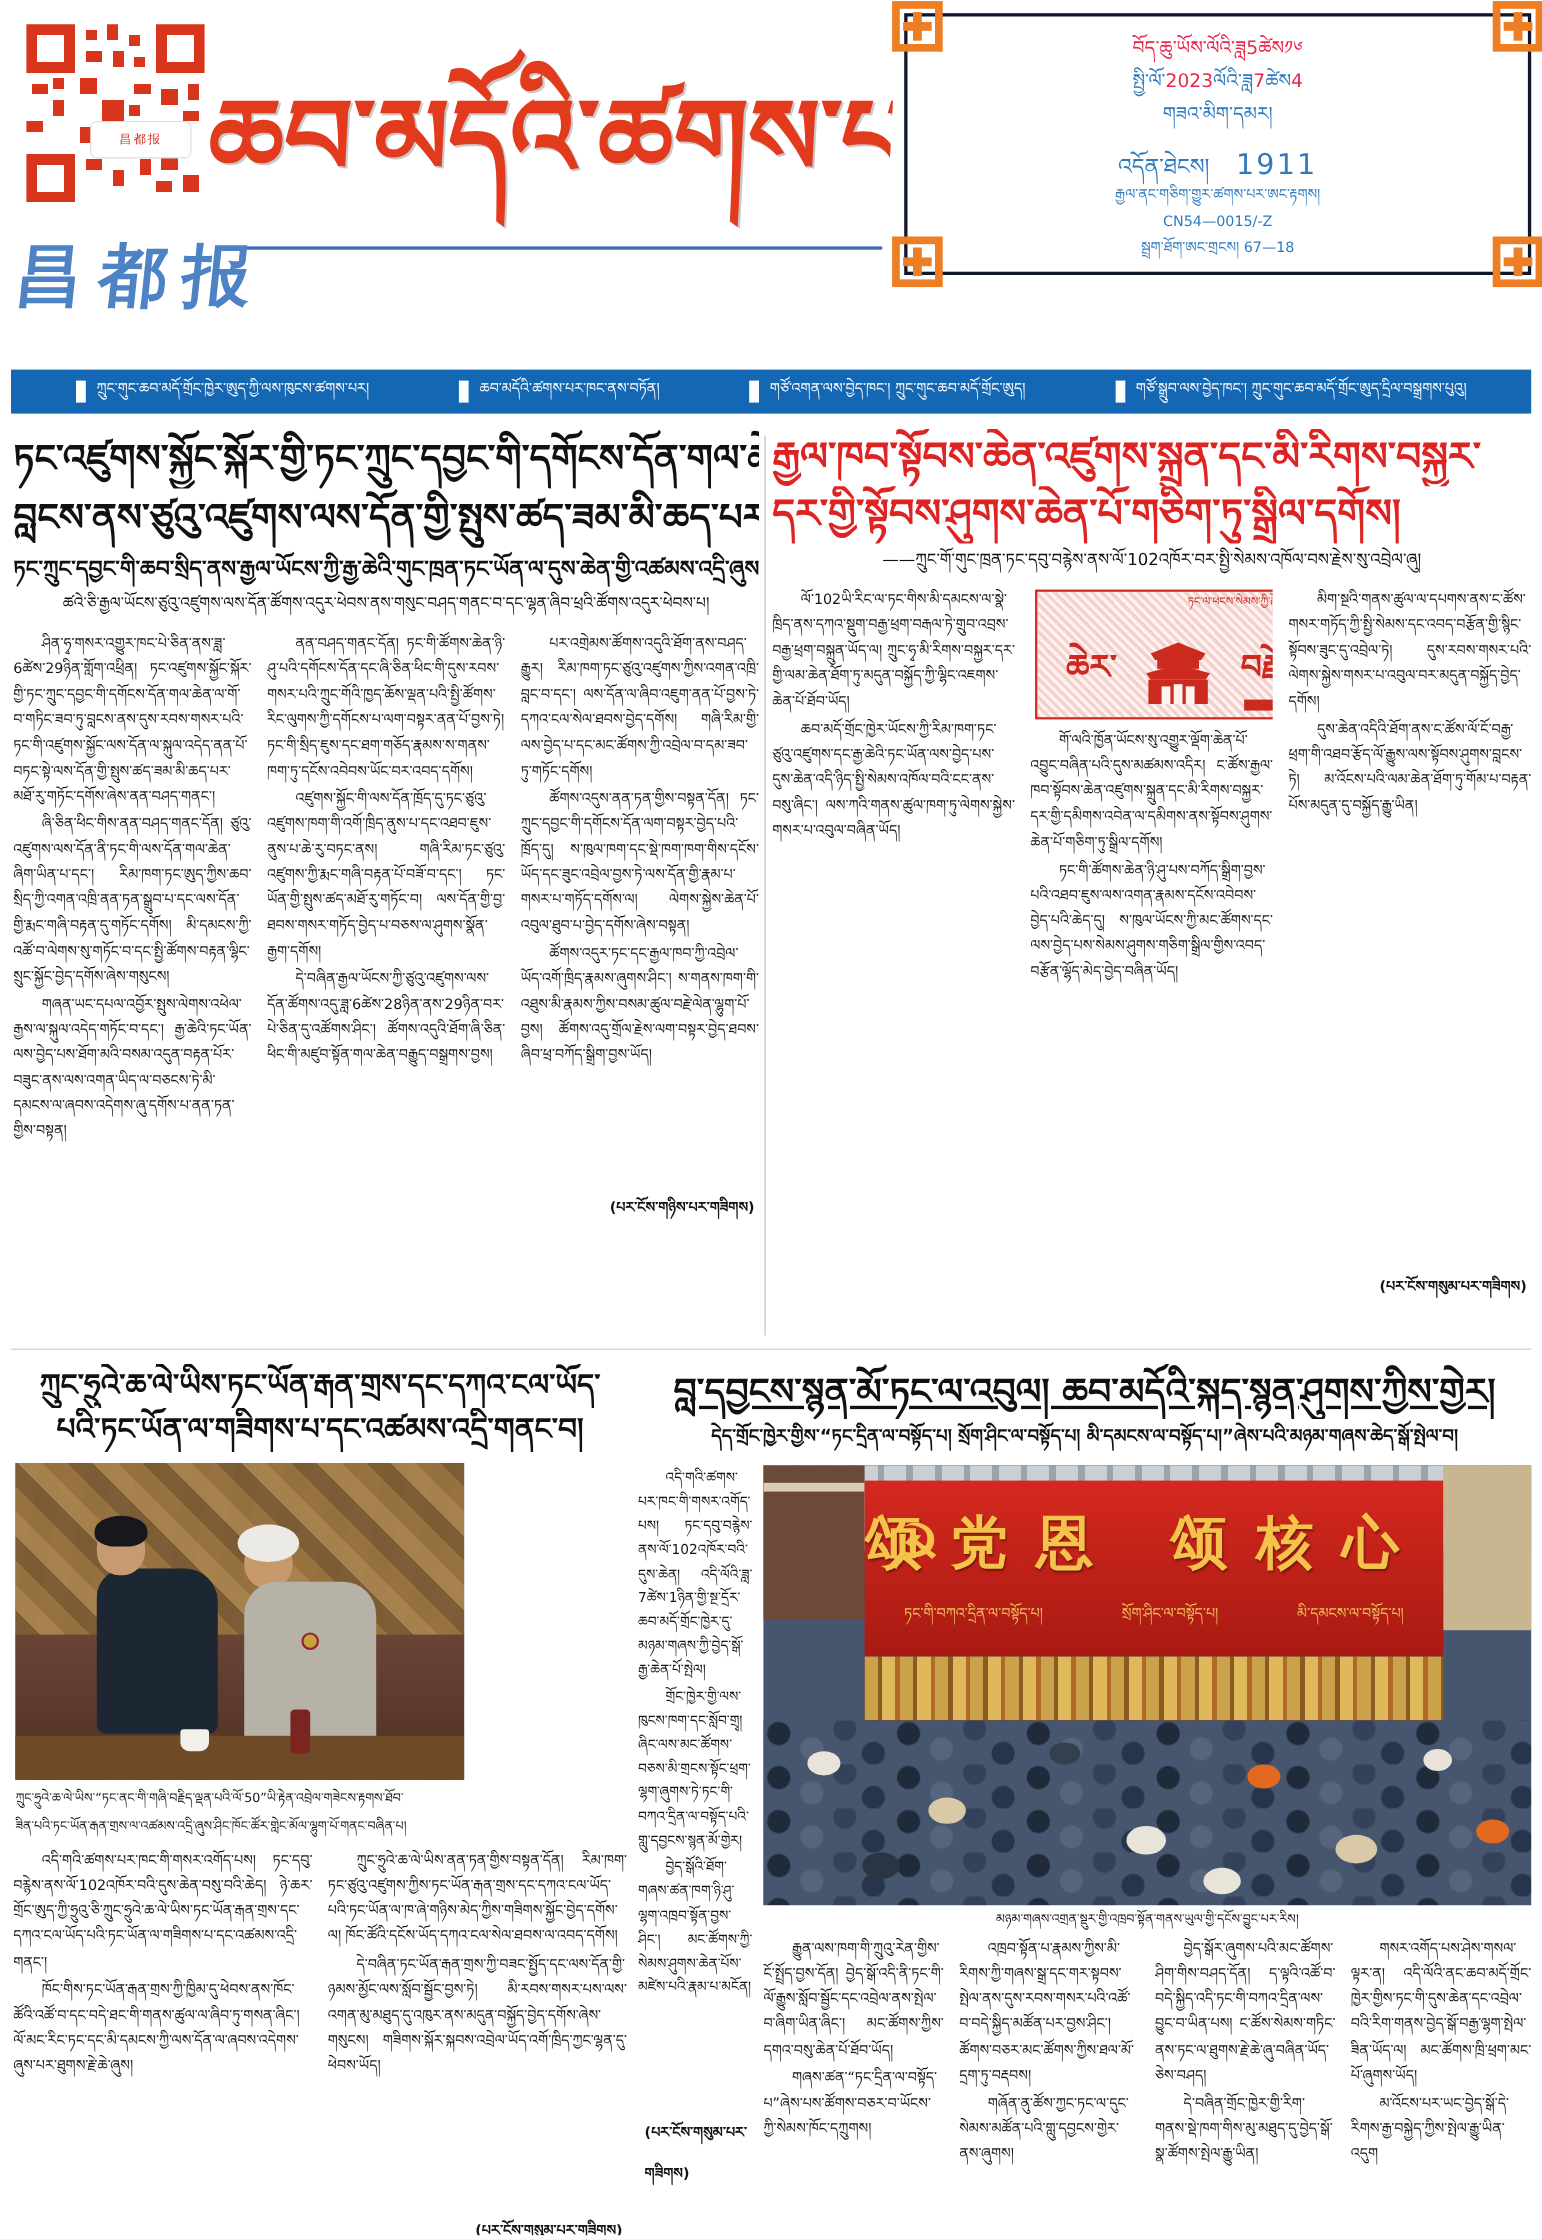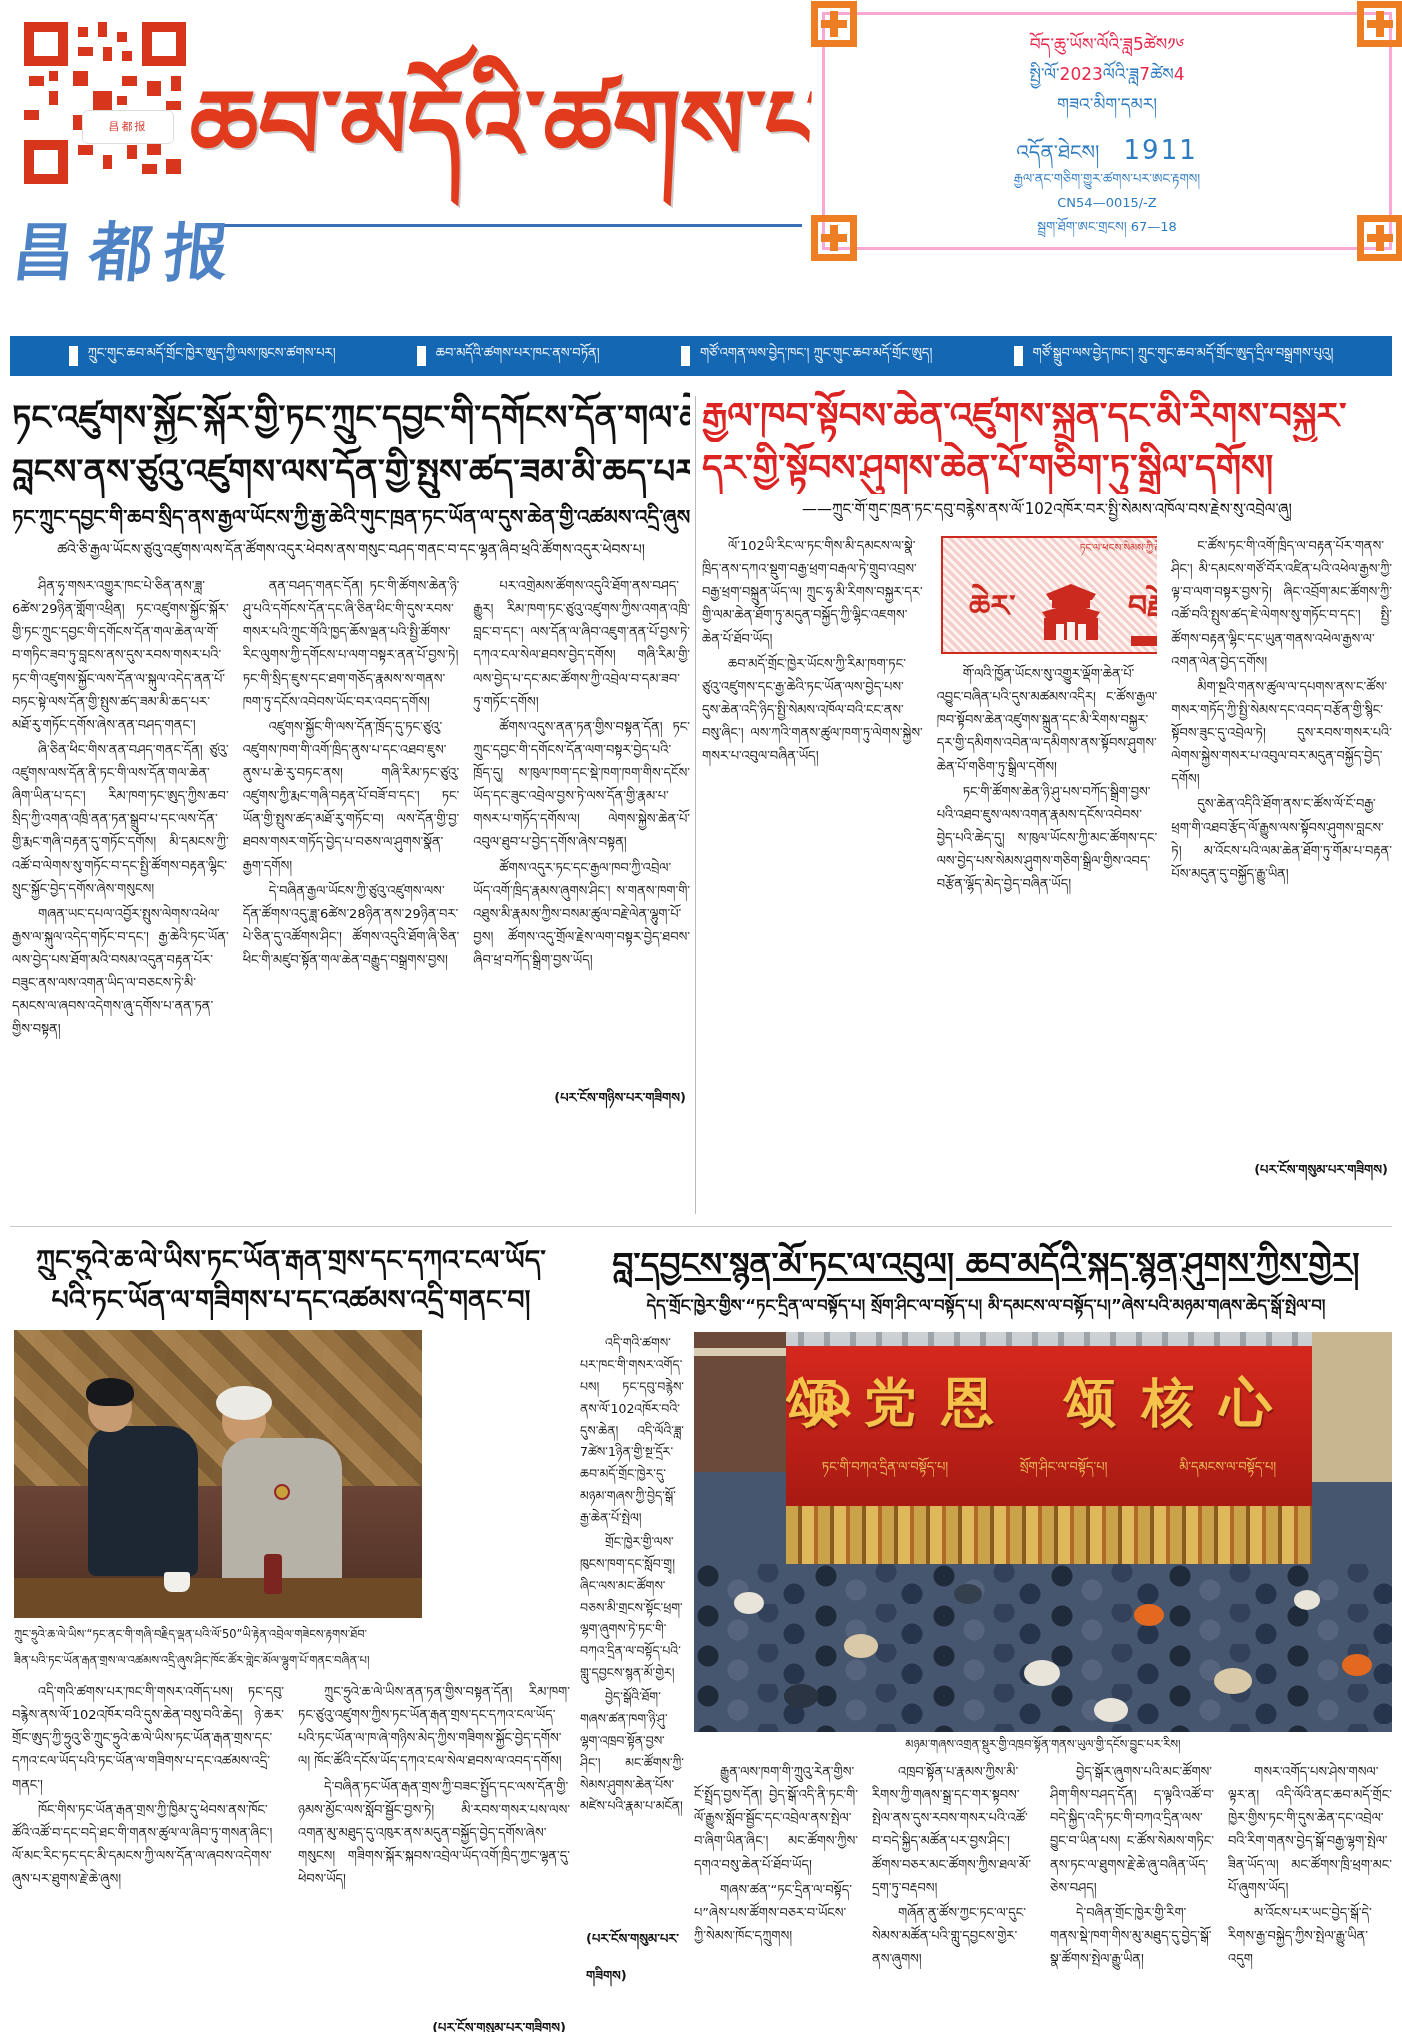--- a/index.html
+++ b/index.html
@@ -9,21 +9,21 @@
 
   
   .qr-box { position:absolute; left:24px; top:22px; width:162px; height:162px; }
   .qr-box svg { display:block; }
   .qr-caption { position:absolute; left:58px; top:88px; width:92px; height:34px; background:#fff; border:1px solid #ddd; border-radius:6px; font-size:11px; color:#d03020; text-align:center; line-height:32px; letter-spacing:2px; }
   .masthead-title { position:absolute; left:190px; top:36px; width:620px; height:178px; color:#e23a1c; font-weight:bold; font-size:96px; line-height:178px; text-align:center; text-shadow:2px 2px 0 #c9c9c9; transform:skewX(-3deg); white-space:nowrap; overflow:hidden; }
   .masthead-underline { position:absolute; left:196px; top:224px; width:606px; height:3px; background:#3a6fb5; }
   .chinese-name { position:absolute; left:14px; top:196px; width:250px; height:110px; color:#4d82c4; font-weight:bold; font-size:62px; letter-spacing:14px; line-height:110px; transform:skewX(-6deg); }
 
   
-  .info-box { position:absolute; left:822px; top:12px; width:570px; height:238px; border:3px solid #f9a8d4; padding-top:14px; }
+  .info-box { position:absolute; left:822px; top:12px; width:570px; height:238px; border:3px solid #0f172a; padding-top:14px; }
   .knot { position:absolute; width:46px; height:46px; border:7px solid #ee7e23; background:
       linear-gradient(#ee7e23,#ee7e23) center/26px 8px no-repeat,
       linear-gradient(#ee7e23,#ee7e23) center/8px 26px no-repeat; }
   .knot.tl{ left:-14px; top:-14px; } .knot.tr{ right:-14px; top:-14px; }
   .knot.bl{ left:-14px; bottom:-14px; } .knot.br{ right:-14px; bottom:-14px; }
   .info-line { text-align:center; font-size:17px; color:#2f7bc0; line-height:30px; }
   .info-line .red { color:#e8274b; }
   .info-issue { text-align:center; font-size:20px; color:#2f7bc0; margin-top:16px; line-height:30px; }
   .info-issue .num { font-size:26px; letter-spacing:2px; margin-left:24px; color:#2f7bc0; }
   .info-small { text-align:center; font-size:13px; color:#2f7bc0; line-height:24px; }
@@ -258,21 +258,20 @@
               </g>
             </svg>
             <div class="stamp-base"></div>
           </div>
           <div>
               <p>གོ་ལའི་ཁྱོན་ཡོངས་སུ་འགྱུར་ལྡོག་ཆེན་པོ་འབྱུང་བཞིན་པའི་དུས་མཚམས་འདིར། ང་ཚོས་རྒྱལ་ཁབ་སྟོབས་ཆེན་འཛུགས་སྐྲུན་དང་མི་རིགས་བསྐྱར་དར་གྱི་དམིགས་འབེན་ལ་དམིགས་ནས་སྟོབས་ཤུགས་ཆེན་པོ་གཅིག་ཏུ་སྒྲིལ་དགོས།</p>
               <p>ཏང་གི་ཚོགས་ཆེན་ཉི་ཤུ་པས་བཀོད་སྒྲིག་བྱས་པའི་འཐབ་ཇུས་ལས་འགན་རྣམས་དངོས་འབེབས་བྱེད་པའི་ཆེད་དུ། ས་ཁུལ་ཡོངས་ཀྱི་མང་ཚོགས་དང་ལས་བྱེད་པས་སེམས་ཤུགས་གཅིག་སྒྲིལ་གྱིས་འབད་བརྩོན་ལྷོད་མེད་བྱེད་བཞིན་ཡོད།</p>
             </div>
         </div>
         <div class="col">
-            <p>ང་ཚོས་ཏང་གི་འགོ་ཁྲིད་ལ་བརྟན་པོར་གནས་ཤིང་། མི་དམངས་གཙོ་བོར་འཛིན་པའི་འཕེལ་རྒྱས་ཀྱི་ལྟ་བ་ལག་བསྟར་བྱས་ཏེ། ཞིང་འབྲོག་མང་ཚོགས་ཀྱི་འཚོ་བའི་སྤུས་ཚད་ཇེ་ལེགས་སུ་གཏོང་བ་དང་། སྤྱི་ཚོགས་བརྟན་ལྷིང་དང་ཡུན་གནས་འཕེལ་རྒྱས་ལ་འགན་ལེན་བྱེད་དགོས།</p>
             <p>མིག་སྔའི་གནས་ཚུལ་ལ་དཔགས་ནས་ང་ཚོས་གསར་གཏོད་ཀྱི་སྤྱི་སེམས་དང་འབད་བརྩོན་གྱི་སྙིང་སྟོབས་ཟུང་དུ་འབྲེལ་ཏེ། དུས་རབས་གསར་པའི་ལེགས་སྐྱེས་གསར་པ་འབུལ་བར་མདུན་བསྐྱོད་བྱེད་དགོས།</p>
             <p>དུས་ཆེན་འདིའི་ཐོག་ནས་ང་ཚོས་ལོ་ངོ་བརྒྱ་ཕྲག་གི་འཐབ་རྩོད་ལོ་རྒྱུས་ལས་སྟོབས་ཤུགས་བླངས་ཏེ། མ་འོངས་པའི་ལམ་ཆེན་ཐོག་ཏུ་གོམ་པ་བརྟན་པོས་མདུན་དུ་བསྐྱོད་རྒྱུ་ཡིན།</p>
           </div>
       </div>
       <div class="credit">(པར་ངོས་གསུམ་པར་གཟིགས)</div>
     </div>
   </section>
 
   <div class="hrule" style="top:1226px;"></div>
 

